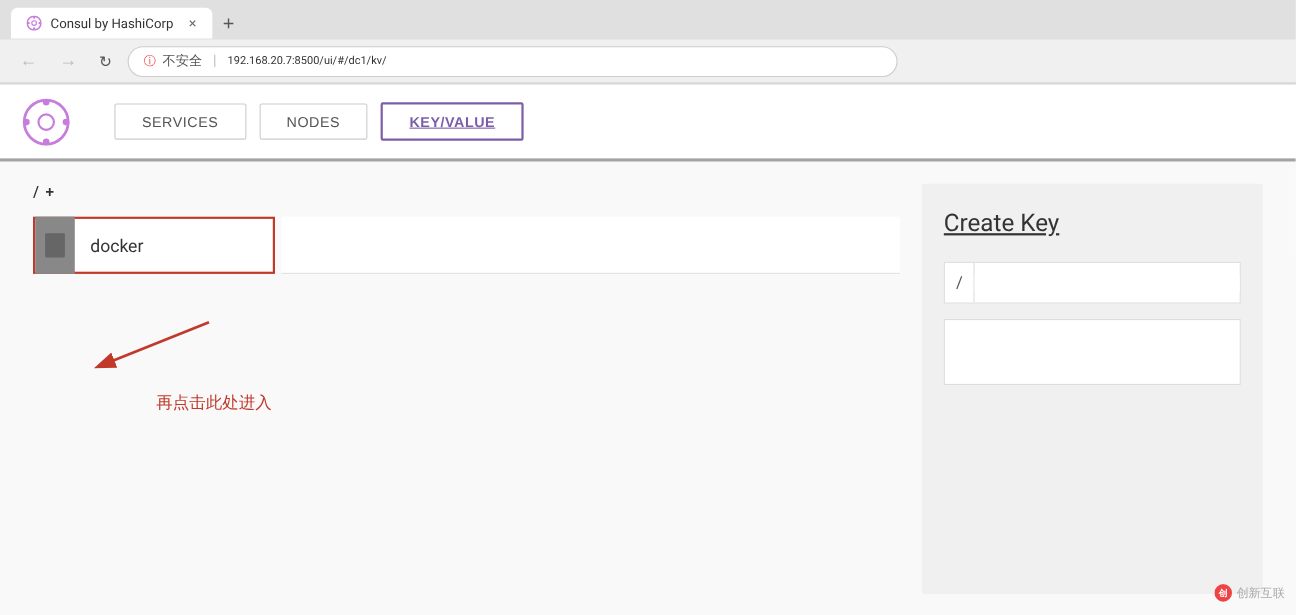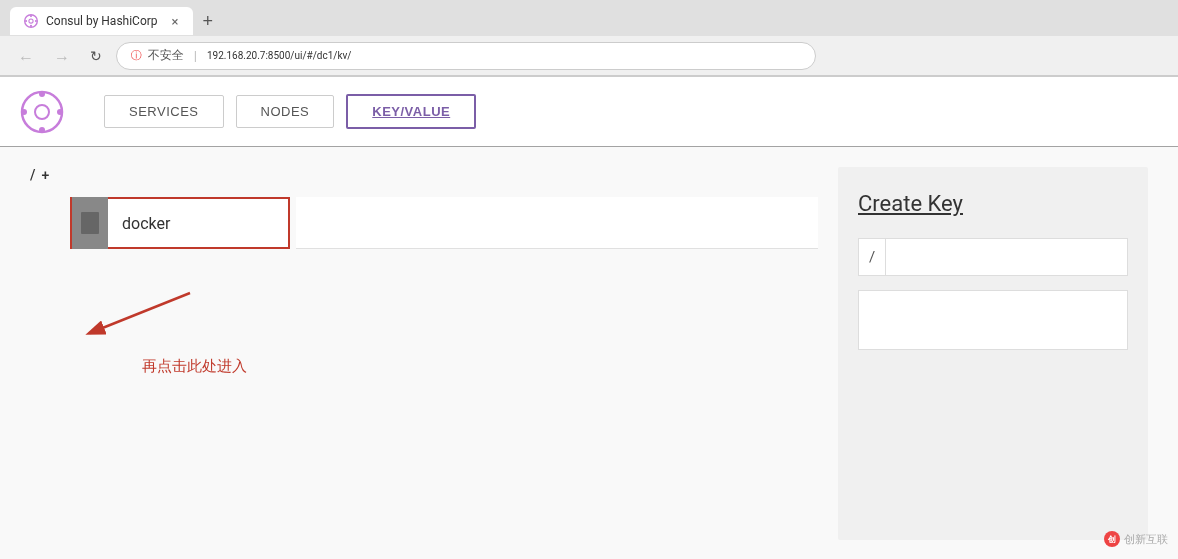--- a/index.html
+++ b/index.html
@@ -18,37 +18,37 @@
     .nav-btn.disabled { color: #bbb; cursor: default; }
     .reload-btn { background: none; border: none; font-size: 14px; color: #555; cursor: pointer; }
     .address-input { flex: 1; background: #fff; border: 1px solid #ccc; border-radius: 20px; padding: 4px 14px; font-size: 13px; color: #333; display: flex; align-items: center; gap: 6px; height: 28px; max-width: 700px; }
     .security-icon { font-size: 11px; color: #e44; }
     .address-text { font-size: 10px; color: #333; }
 
     
     .app-container { background: #fff; height: 483px; display: flex; flex-direction: column; }
 
     
-    .app-header { background: #fff; border-bottom: 1px solid #a3a3a3; padding: 0 20px; display: flex; align-items: center; height: 70px; gap: 20px; }
+    .app-header { background: #fff; border-bottom: 3px solid #a3a3a3; padding: 0 20px; display: flex; align-items: center; height: 70px; gap: 20px; }
     .logo-container { display: flex; align-items: center; margin-right: 20px; }
     .consul-logo { width: 44px; height: 44px; }
     .nav-buttons { display: flex; gap: 12px; align-items: center; }
     .nav-btn-item { border: 1px solid #ccc; background: #fff; color: #555; padding: 8px 24px; font-size: 13px; font-weight: 500; cursor: pointer; letter-spacing: 0.5px; border-radius: 2px; text-transform: uppercase; }
     .nav-btn-item.active { border: 2px solid #7b5ea7; color: #7b5ea7; font-weight: 600; text-decoration: underline; }
 
     
     .main-content { display: flex; flex: 1; padding: 20px 30px; gap: 20px; background: #f9f9f9; }
 
     
     .left-panel { flex: 1; }
     .breadcrumb-bar { display: flex; align-items: center; gap: 6px; margin-bottom: 14px; font-size: 14px; color: #555; }
     .breadcrumb-slash { color: #333; font-weight: 500; }
     .breadcrumb-plus { color: #333; font-weight: 500; cursor: pointer; }
 
-    .kv-list { display: flex; flex-direction: column; gap: 4px; margin-left: 40px; }
+    .kv-list { display: flex; flex-direction: column; gap: 4px; }
     .kv-item { display: flex; align-items: center; border: 2px solid #c0392b; background: #fff; padding: 0; cursor: pointer; width: 220px; height: 52px; }
     .kv-item-icon { width: 36px; height: 52px; background: #888; display: flex; align-items: center; justify-content: center; flex-shrink: 0; }
     .kv-item-icon-inner { width: 18px; height: 22px; background: #666; border-radius: 1px; }
     .kv-item-label { padding: 0 14px; font-size: 16px; color: #333; font-weight: 400; }
     .kv-item-input { flex: 1; border: none; background: #fff; border-bottom: 1px solid #e0e0e0; height: 52px; margin-left: 6px; padding: 0 14px; font-size: 14px; color: #333; outline: none; }
 
     
     .annotation-area { position: relative; margin-top: 30px; }
     .annotation-text { color: #c0392b; font-size: 15px; font-weight: 400; margin-left: 112px; margin-top: 10px; }
 

